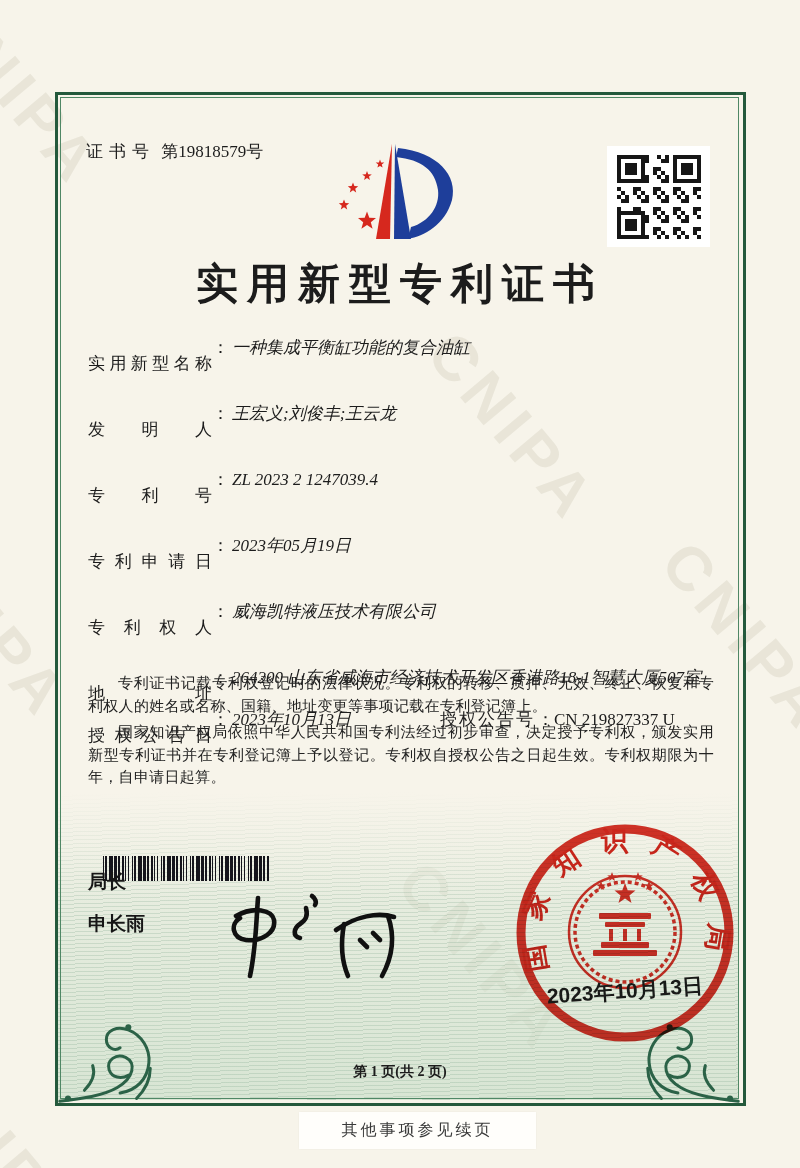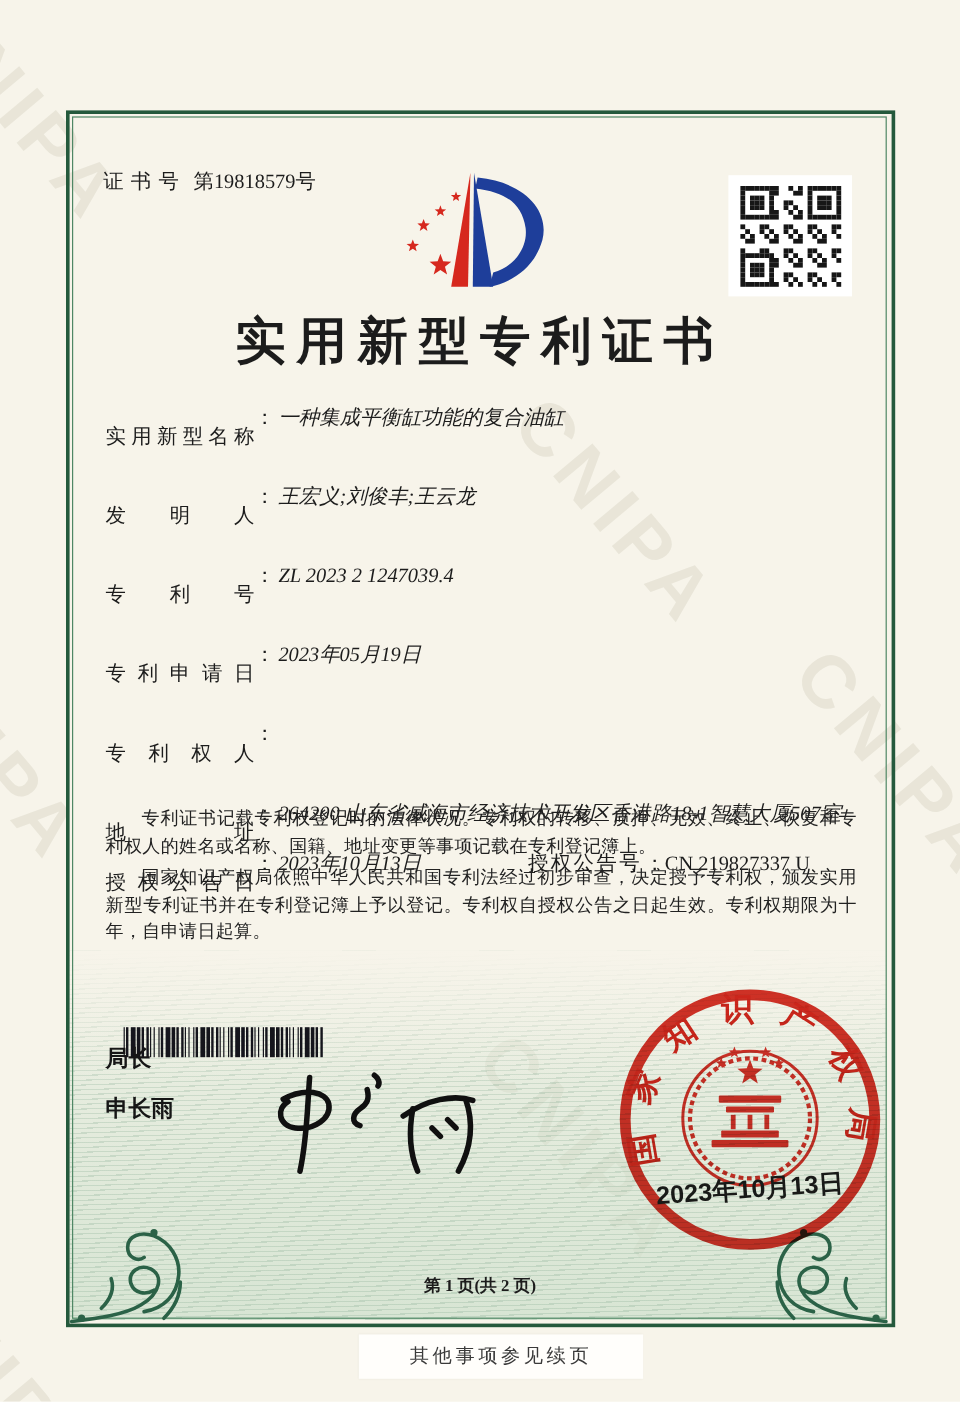--- a/index.html
+++ b/index.html
@@ -578,20 +578,21 @@
     <span class="fvalue">ZL 2023 2 1247039.4</span>
   </div>
   <div class="frow">
     <span class="flabel">专利申请日</span>
       <span class="fcolon">：</span>
     <span class="fvalue">2023年05月19日</span>
   </div>
   <div class="frow">
     <span class="flabel">专利权人</span>
       <span class="fcolon">：</span>
+    <span class="fvalue">威海凯特液压技术有限公司</span>
   </div>
   <div class="frow addr">
     <span class="flabel">地址</span>
       <span class="fcolon">：</span>
     <span class="fvalue">264200 山东省威海市经济技术开发区香港路18-1智慧大厦507室</span>
   </div>
   <div class="frow">
     <span class="flabel">授权公告日</span>
       <span class="fcolon">：</span>
     <span class="fvalue">2023年10月13日</span>

